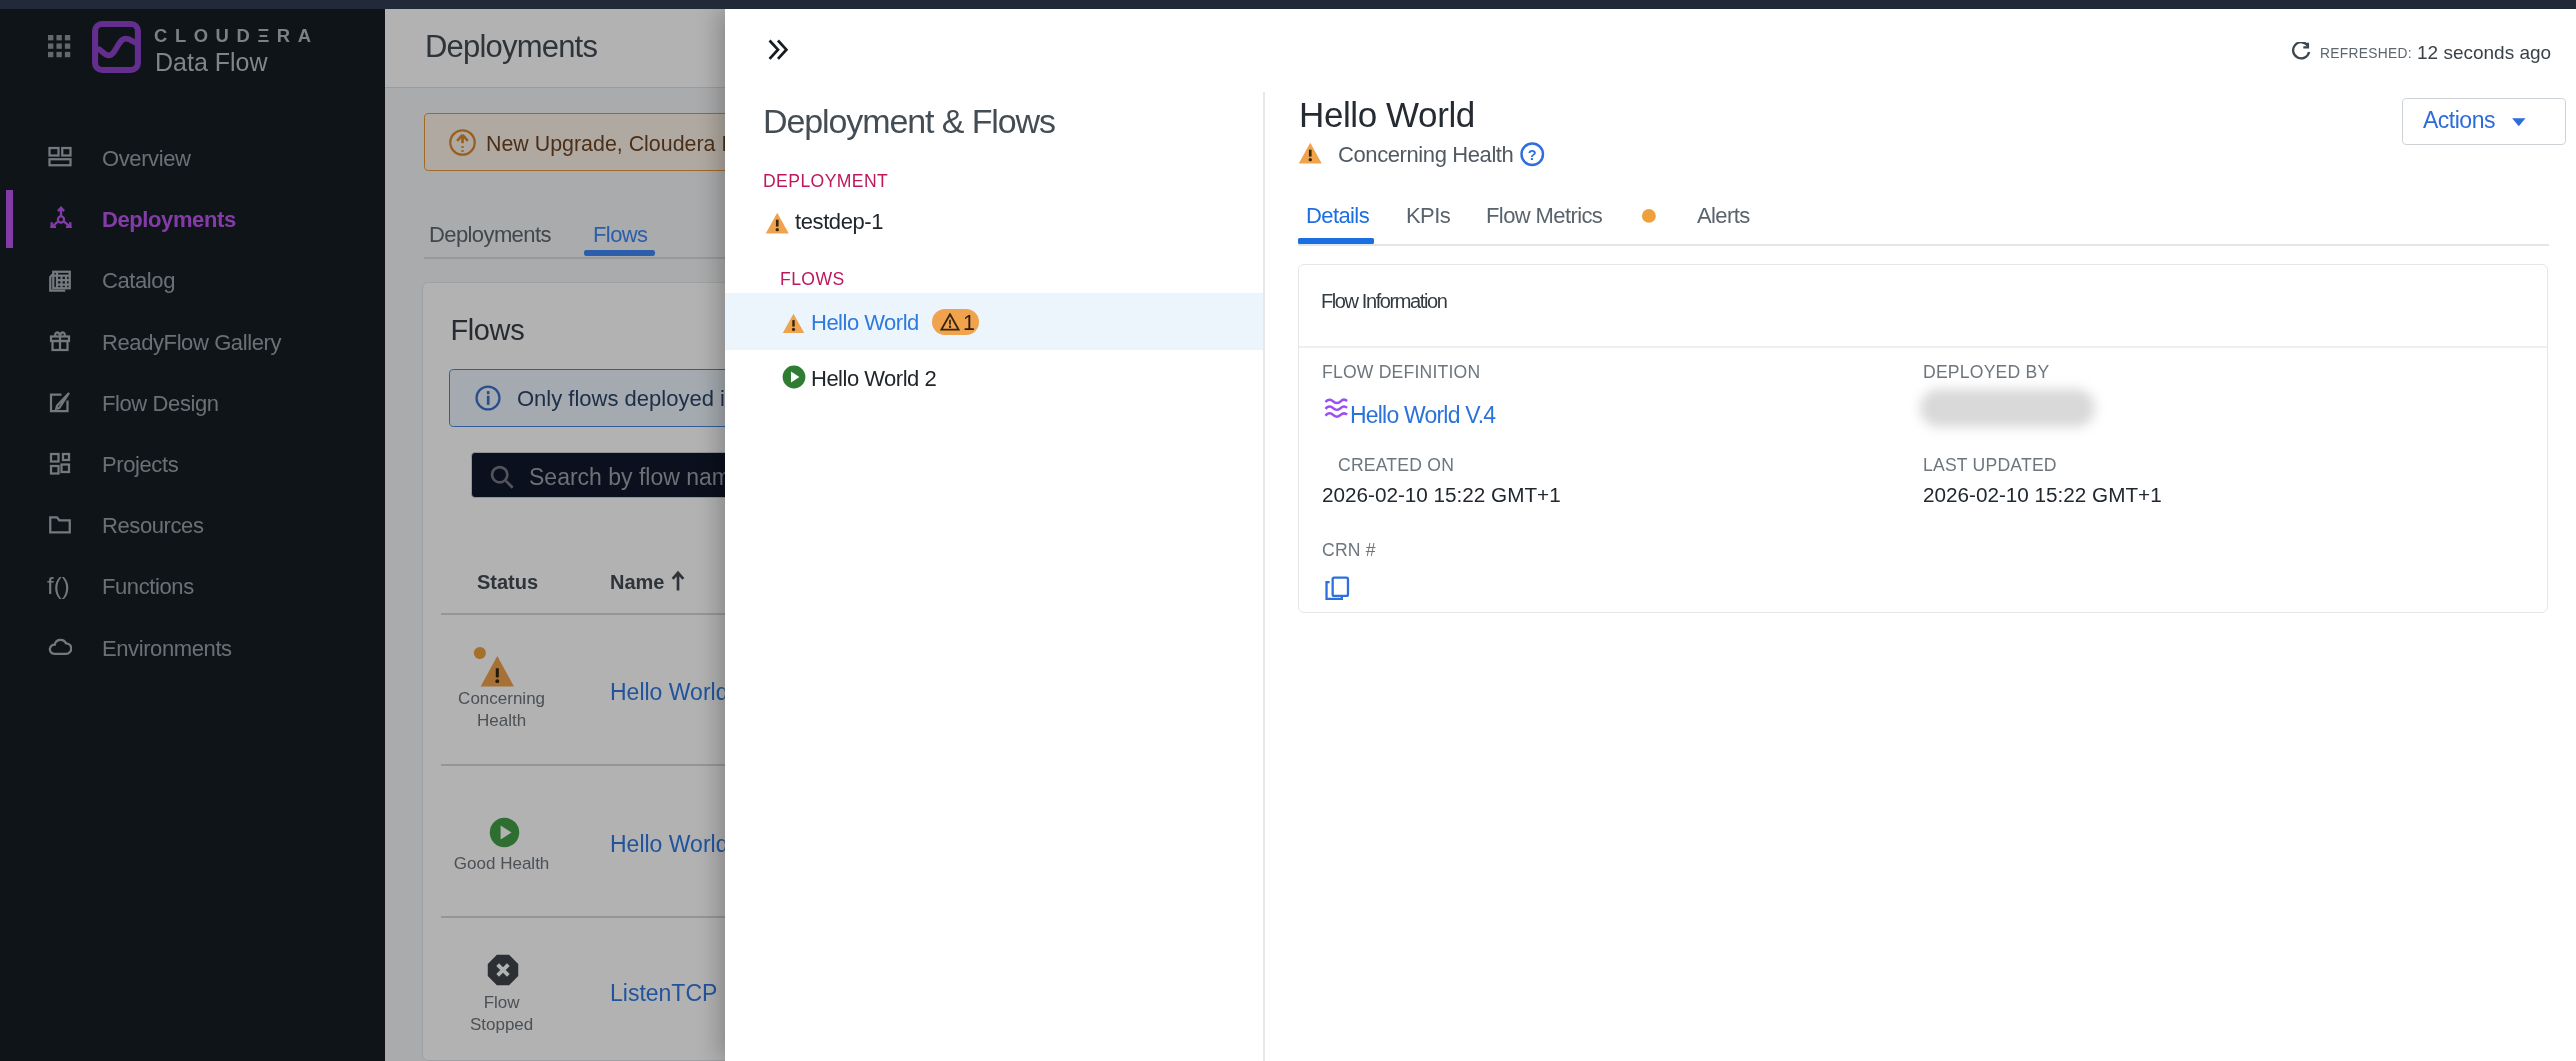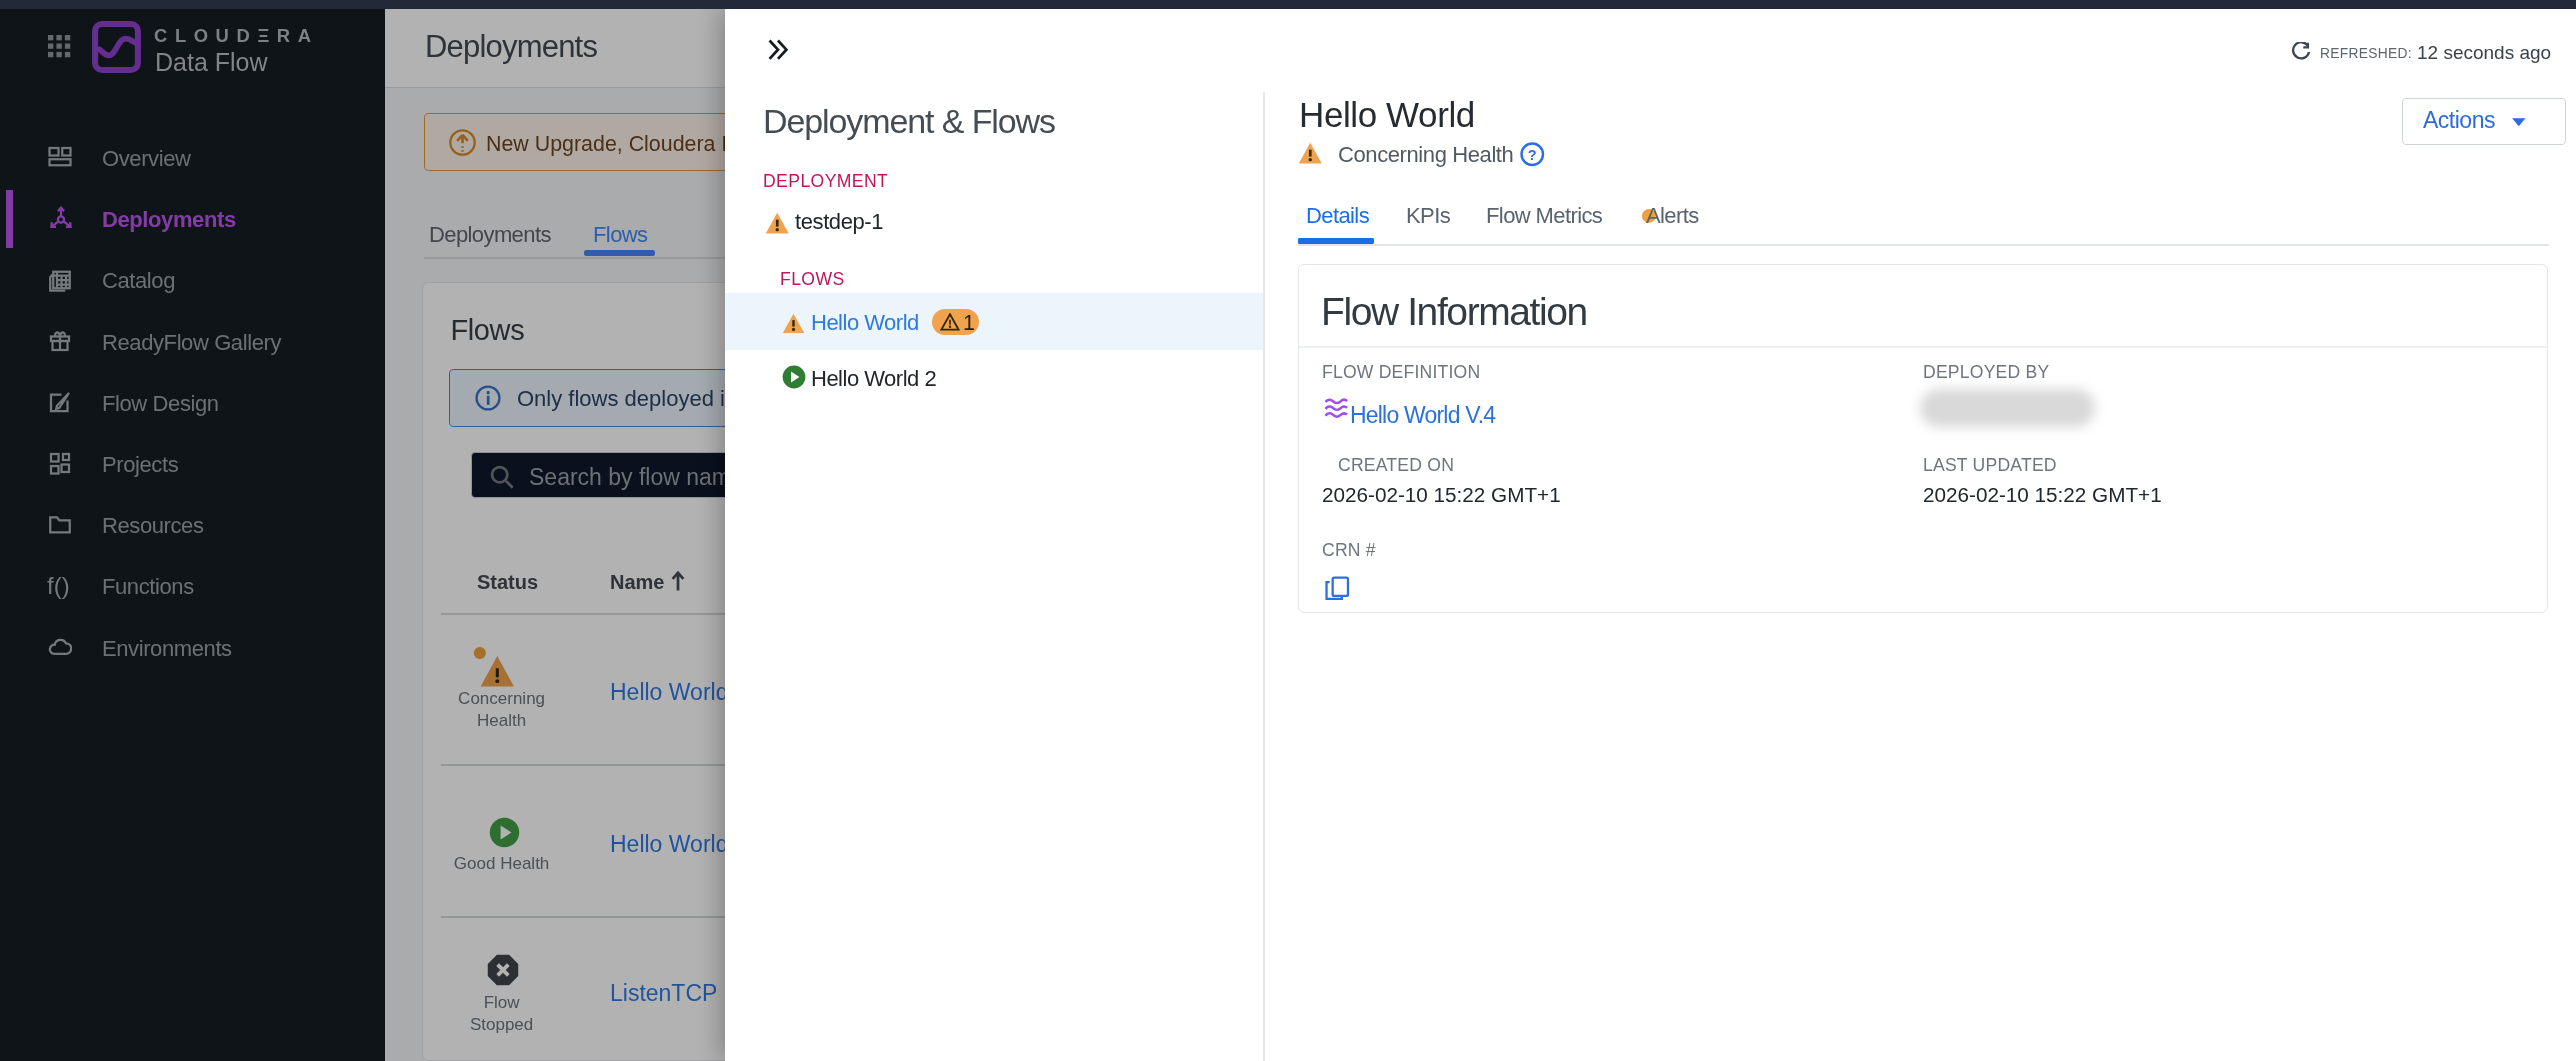--- a/index.html
+++ b/index.html
@@ -58,21 +58,21 @@
   .refreshval { position:absolute; left:1692px; top:33px; font-size:19px; color:#39424a; }
   .dtitle { position:absolute; left:574px; top:86px; font-size:35px; letter-spacing:-0.4px; color:#252b31; }
   .chealth { position:absolute; left:613px; top:133px; font-size:22px; letter-spacing:-0.4px; color:#515a62; }
   .actions { position:absolute; left:1677px; top:89px; width:164px; height:47px; border:1.5px solid #ccd1d5; border-radius:4.6px;text-decoration:underline; }
   .actions span { position:absolute; left:20px; top:7.6px; font-size:23px; letter-spacing:-0.5px; color:#2d6cd9; }
   .dtab { position:absolute; top:194px; font-size:22px; letter-spacing:-0.6px; color:#59636c; }
   .dtab.active { color:#1b6fe3; }
   .dtabu { position:absolute; left:573px; top:229px; width:76px; height:6.1px; background:#1b6fe3; border-radius:1.5px; }
   .dtabline { position:absolute; left:573px; top:235px; width:1251px; height:1.5px; background:#e3e6e8; }
   .card { position:absolute; left:573px; top:255px; width:1250px; height:349px; border:1.5px solid #e4e7e9; border-radius:6.1px; background:#fff; }
-  .cardh { position:absolute; left:22px; top:25px; font-size:39px; letter-spacing:-1.4px; color:#333b42; }
+  .cardh { position:absolute; left:22px; top:25px; font-size:20px; letter-spacing:-1.4px; color:#333b42; }
   .carddiv { position:absolute; left:0; top:81px; width:100%; height:1.5px; background:#edeff0; }
   .flbl { position:absolute; font-size:17.6px; color:#6d767e; letter-spacing:0.2px; }
   .fval { position:absolute; font-size:20.7px; letter-spacing:0; color:#20272e; }
   .fdlink { position:absolute; left:51px; top:137px; font-size:23px; letter-spacing:-0.8px; color:#2b72da; }
   .blob { position:absolute; left:621px; top:124px; width:175px; height:38px; background:#d8d8d8; border-radius:19px; filter:blur(6.1px); }
   .crntext { position:absolute; left:57px; top:307px; font-size:21.4px; letter-spacing:0; color:#20272e; white-space:nowrap; }
 </style>
 </head>
 <body>
   <div class="sidebar">
@@ -298,21 +298,21 @@
       <svg class="abs" style="left:107px; top:17.6px;" width="17.6" height="10.7" viewBox="0 0 24 16">
         <path d="M2 2 L12 14 L22 2 Z" fill="#2d6cd9"></path>
       </svg>
     </div>
     <div class="dtab active" style="left:581px;">Details</div>
     <div class="dtab" style="left:681px;">KPIs</div>
     <div class="dtab" style="left:761px;">Flow Metrics</div>
     <svg class="abs" style="left:917px; top:200px;" width="13.8" height="13.8" viewBox="0 0 18 18">
       <circle cx="9" cy="9" r="9" fill="#eda03c"></circle>
     </svg>
-    <div class="dtab" style="left:921px;text-align:center;">Alerts</div>
+    <div class="dtab" style="left:972px;text-align:center;">Alerts</div>
     <div class="dtabu"></div>
     <div class="dtabline"></div>
 
     <div class="card">
       <div class="cardh">Flow Information</div>
       <div class="carddiv"></div>
       <div class="flbl" style="left:23px; top:97px;">FLOW DEFINITION</div>
       <div class="flbl" style="left:624px; top:97px;">DEPLOYED BY</div>
       <svg class="abs" style="left:25px; top:132px;" width="25" height="24.5" viewBox="0 0 33 32">
         <g fill="none" stroke="#9b4ff2" stroke-width="3.4">

